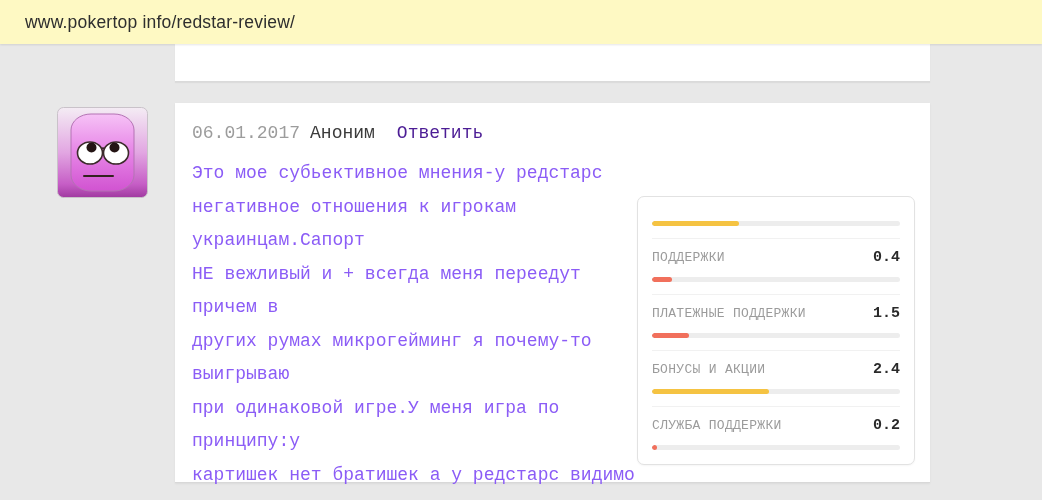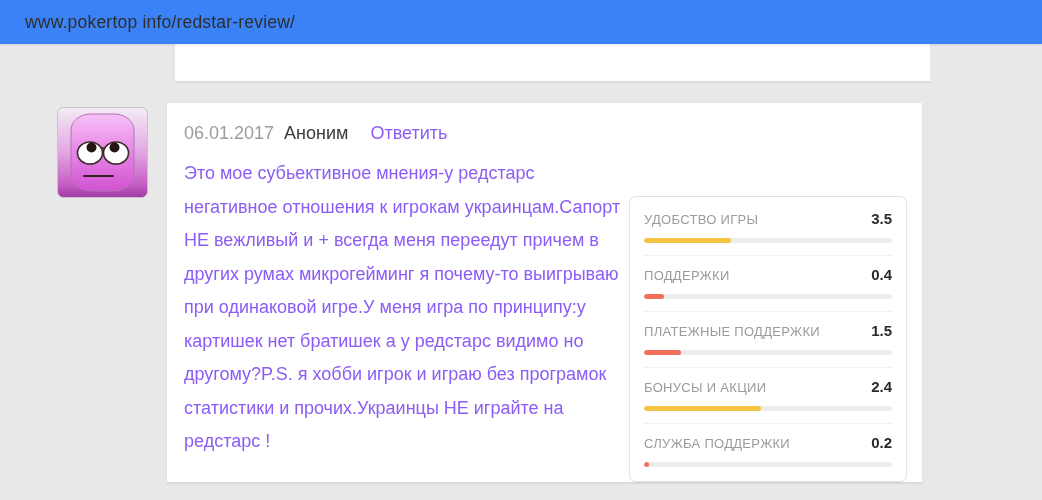--- a/index.html
+++ b/index.html
@@ -9,60 +9,61 @@
     background: #e8e8e8;
   }
   #screen {
     position: relative; width: 1042px; height: 500px;
     background: #e8e8e8; overflow: hidden;
   }
 
   
   .address-bar {
     position: absolute; left: 0; top: 0; width: 1042px; height: 44px;
-    background: #3b82f6; display: flex; align-items: center;
+    background: #fef9c3; display: flex; align-items: center;
     box-shadow: 0 1px 2px rgba(0,0,0,0.10);
     z-index: 3;
   }
   .address-url {
     margin-left: 25px; font-size: 17.5px; color: #2e2e2e; letter-spacing: 0.2px;
     white-space: nowrap;
   }
 
   
   .prev-card-strip {
     position: absolute; left: 175px; top: 44px; width: 755px; height: 37px;
     background: #ffffff; border-bottom: 1px solid #dadada;
     box-shadow: 0 1px 1px rgba(0,0,0,0.05);
     z-index: 1;
   }
 
   
   .review-card {
-    position: absolute; left: 167px; top: 103px; width: 755px; height: 379px;
+    position: absolute; left: 175px; top: 103px; width: 755px; height: 379px;
     background: #ffffff; border-bottom: 1px solid #d8d8d8;
     box-shadow: 0 1px 2px rgba(0,0,0,0.06);
     z-index: 2;
+    font-family: Liberation Mono, monospace;
   }
 
   
   .avatar {
     position: absolute; left: 57px; top: 107px; width: 91px; height: 91px;
     z-index: 2;
   }
   .avatar svg { display: block; }
 
   
   .review-header {
     position: absolute; left: 17px; top: 20px;
     display: flex; align-items: baseline; font-size: 18px;
   }
   .review-date   { color: #9c9c9c; }
   .review-author { color: #3b3b3b; margin-left: 10px; }
-  .reply-link    { color: #8b5cf6; margin-left: 22px; text-decoration: none; cursor: pointer; }
+  .reply-link    { color: #4c1d95; margin-left: 22px; text-decoration: none; cursor: pointer; }
 
   
   .review-text {
     position: absolute; left: 17px; top: 54px; width: 460px;
     font-size: 18px; line-height: 33.5px; color: #8b5cf6;
     white-space: pre-line;
   }
 
   
   .ratings-panel {
@@ -143,24 +144,20 @@
 других румах микрогейминг я почему-то выигрываю
 при одинаковой игре.У меня игра по принципу:у
 картишек нет братишек а у редстарс видимо но
 другому?P.S. я хобби игрок и играю без програмок
 статистики и прочих.Украинцы НЕ играйте на
 редстарс !</div>
 
     <div class="ratings-panel">
       <div>
   <div class="rating-item">
-    <div class="rating-head">
-      <span class="rating-label">УДОБСТВО ИГРЫ</span>
-      <span class="rating-value">3.5</span>
-    </div>
     <div class="rating-track">
       <div class="rating-bar-fill" style="width: 35%; background: rgb(245, 195, 66);"></div>
     </div>
   </div>
 
   <div class="rating-item">
     <div class="rating-head">
       <span class="rating-label">ПОДДЕРЖКИ</span>
       <span class="rating-value">0.4</span>
     </div>

